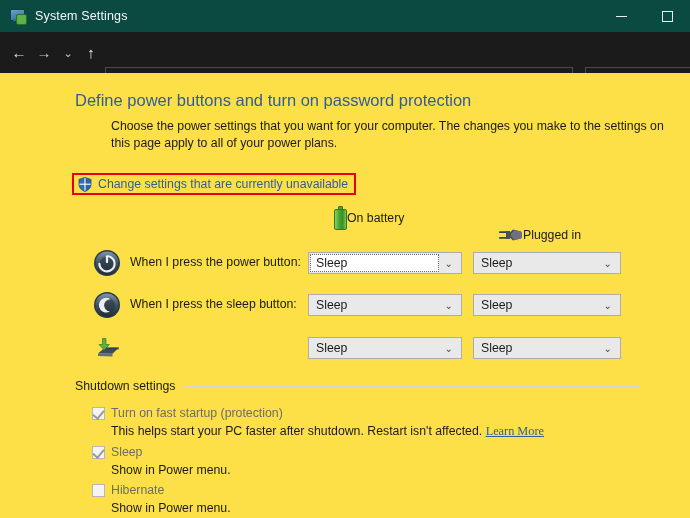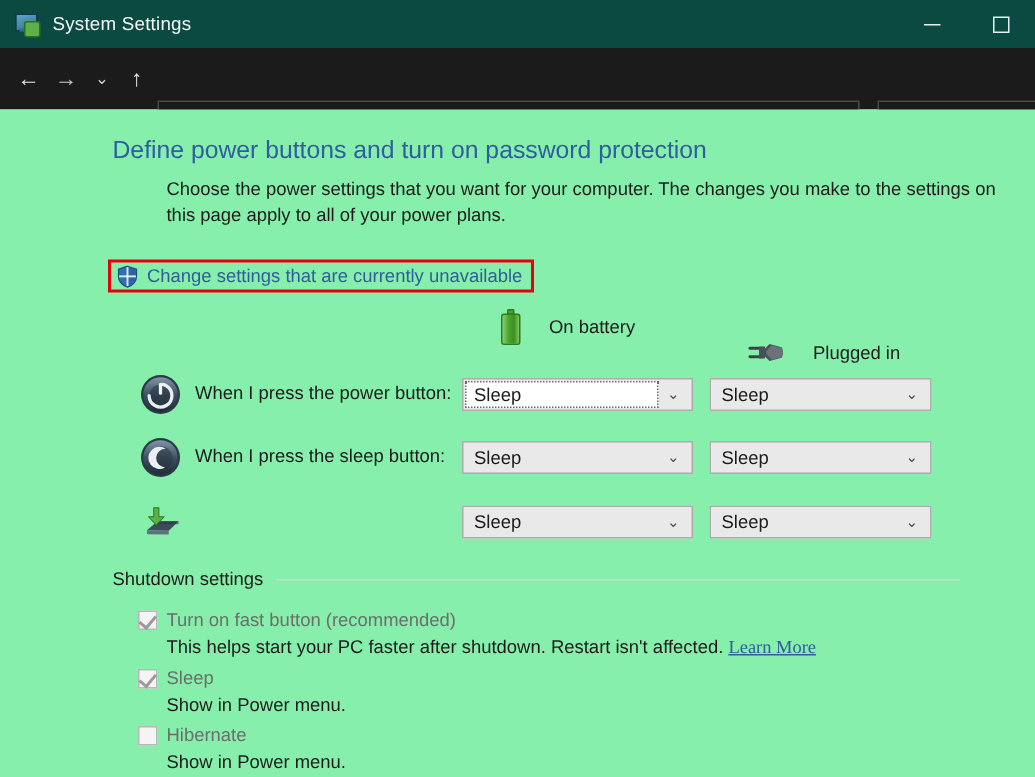--- a/index.html
+++ b/index.html
@@ -193,21 +193,21 @@
     width: 100%;
     margin-left: 7px;
   }
   .searchbox input::placeholder { color: #9e9e9e; opacity: 1; }
 
   
   .content {
     position: absolute;
     left: 0; top: 73px;
     width: 690px; height: 445px;
-    background: #86efac;
+    background: #fde047;
   }
   .page-title {
     position: absolute;
     left: 75px; top: 18px;
     color: #2f5d9e;
     font-size: 16.5px;
     white-space: nowrap;
   }
   .page-desc {
     position: absolute;
@@ -267,21 +267,21 @@
   }
   .col-head {
     position: absolute;
     display: flex;
     align-items: center;
     top: 0;
   }
   .col-head .chtext {
     color: #1b1b1b;
     font-size: 12.3px;
-    margin-left: 19px;
+    margin-left: 0;
     white-space: nowrap;
   }
 
   .battery-icon {
     width: 13px; height: 24px;
     position: relative;
     flex: none;
   }
   .battery-icon .body {
     position: absolute;
@@ -564,21 +564,21 @@
 
     <div class="group-head" style="left:75px; top:306px;">
       <div class="gtext">Shutdown settings</div>
       <div class="gline"></div>
     </div>
 
     <div class="check-row" style="top:333px;">
       <div class="cbox">
         <div class="tick"></div>
       </div>
-      <div class="check-label">Turn on fast button (recommended)</div>
+      <div class="check-label">Turn on fast startup (protection)</div>
       <div class="check-sub" style="top:18px;">
         <span>This helps start your PC faster after shutdown. Restart isn't affected.</span>
         <a href="#" class="inline-link">Learn More</a>
       </div>
     </div>
 
     <div class="check-row" style="top:372px;">
       <div class="cbox">
         <div class="tick"></div>
       </div>

